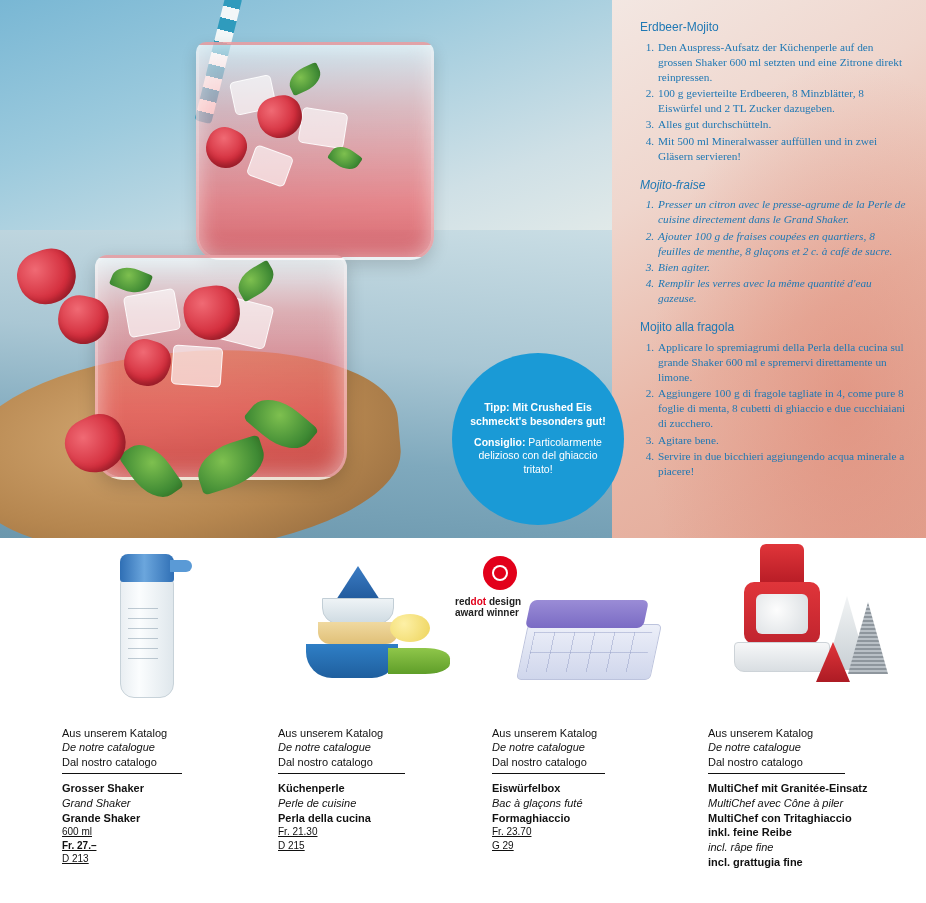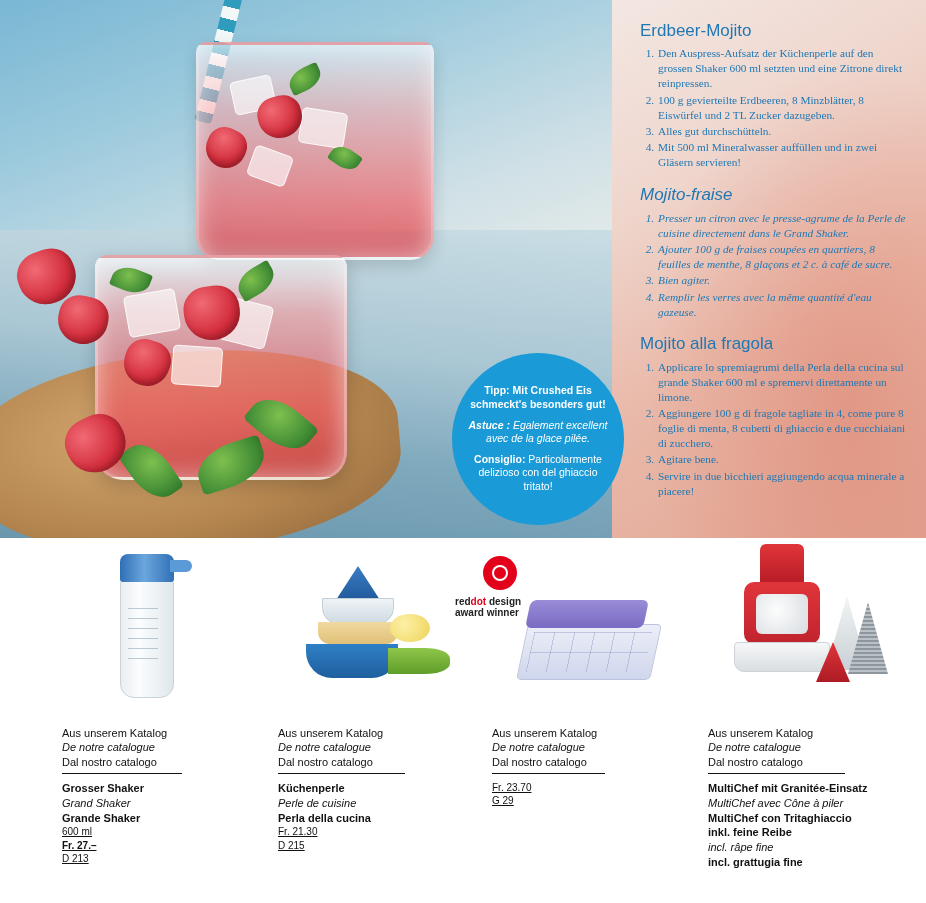--- a/index.html
+++ b/index.html
@@ -124,21 +124,21 @@
     position: absolute;
     left: 640px; top: 20px;
     width: 270px;
     color: #1a6fa8;
     font-size: 11.3px;
     line-height: 1.32;
   }
   .recipe { margin-bottom: 14px; }
   .recipe h3 {
     margin: 0 0 4px 0;
-    font-size: 17px;
+    font-size: 12px;
     font-weight: normal;
   }
   .recipe.de h3, .recipe.de ol { color: #1f78b4; }
   .recipe.fr h3, .recipe.fr ol { color: #1f78b4; font-style: italic; }
   .recipe.it h3, .recipe.it ol { color: #1f78b4; }
   .recipe ol {
     margin: 0; padding-left: 17px;
   }
   .recipe li { margin-bottom: 1.5px; padding-left: 1px; font-family: Liberation Serif, serif; }
 
@@ -351,23 +351,20 @@
       <div class="mint" style="left:248px;top:404px;width:66px;height:40px;transform:rotate(40deg);"></div>
       <div class="mint" style="left:196px;top:444px;width:70px;height:42px;transform:rotate(-18deg);"></div>
       <div class="mint" style="left:120px;top:452px;width:62px;height:38px;transform:rotate(55deg);"></div>
       <div class="berry" style="left:66px;top:416px;width:60px;height:56px;transform:rotate(-25deg);"></div>
     </div>
 
     <div class="tip-circle">
       <div class="l1">
         <b>Tipp:</b><span> Mit Crushed Eis schmeckt's besonders gut!</span>
       </div>
-      <div class="l2">
-        <b>Astuce :</b><span> Egalement excellent avec de la glace pilée.</span>
-      </div>
       <div class="l3">
         <b>Consiglio:</b><span> Particolarmente delizioso con del ghiaccio tritato!</span>
       </div>
     </div>
 
     <div class="recipes">
 
       <div class="recipe de">
         <h3>Erdbeer-Mojito</h3>
         <ol>
@@ -467,20 +464,25 @@
           <div class="ice-tray"></div>
           <div class="ice-cells"></div>
           <div class="ice-lid"></div>
         </div>
         <div class="catline">
           <div>Aus unserem Katalog</div>
           <div class="it">De notre catalogue</div>
           <div>Dal nostro catalogo</div>
         </div>
         <div class="rule w3"></div>
+        <div class="pname">
+          <div class="b">Eiswürfelbox</div>
+          <div class="i">Bac à glaçons futé</div>
+          <div class="b">Formaghiaccio</div>
+        </div>
         <div class="pmeta">
           <div>Fr. 23.70</div>
           <div>G 29</div>
         </div>
       </div>
 
       <div class="product p3">
         <div class="prod-img">
           <div class="mc-hopper"></div>
           <div class="mc-drum"></div>

